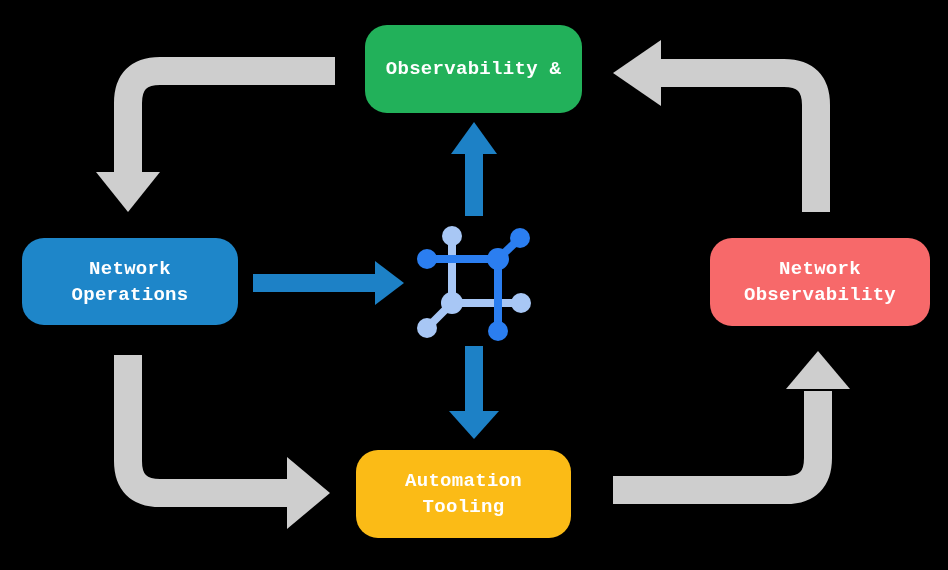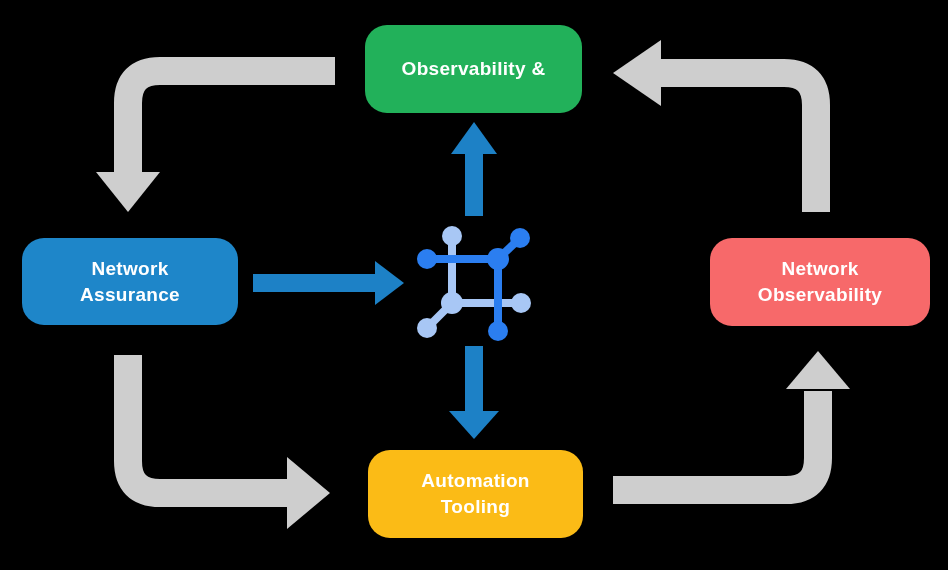--- a/index.html
+++ b/index.html
@@ -6,21 +6,21 @@
     margin: 0;
     padding: 0;
     background: #000;
   }
   .canvas {
     position: relative;
     width: 948px;
     height: 566px;
     background: var(--background, #000);
     overflow: hidden;
-    font-family: Liberation Sans, sans-serif;
+    font-family: Liberation Mono, monospace;
   }
   .arrows-layer {
     position: absolute;
     left: 0; top: 0;
     width: 948px; height: 570px;
   }
   .gray-arrow-shaft {
     fill: none;
     stroke: var(--gray-arrow, #cecece);
     stroke-width: 28;
@@ -48,21 +48,21 @@
     text-align: center;
     color: var(--text, #fff);
     font-size: 19px;
     font-weight: 600;
     letter-spacing: 0.3px;
     line-height: 26px;
   }
   .node-box.green  { left: 365px; top: 25px;  width: 217px; height: 88px; background: var(--green,  #22b15a); }
   .node-box.blue   { left: 22px;  top: 238px; width: 216px; height: 87px; background: var(--blue,   #1e86c9); }
   .node-box.red    { left: 710px; top: 238px; width: 220px; height: 88px; background: var(--red,    #f7696a); }
-  .node-box.yellow { left: 368px; top: 450px; width: 215px; height: 88px; background: var(--yellow, #fbbb16); }
+  .node-box.yellow { left: 356px; top: 450px; width: 215px; height: 88px; background: var(--yellow, #fbbb16); }
   .center-icon {
     position: absolute;
     left: 415px; top: 225px;
     width: 120px; height: 120px;
   }
   .icon-light { stroke: var(--icon-light-blue, #a8c7f5); fill: none; stroke-width: 8; }
   .icon-light-dot { fill: var(--icon-light-blue, #a8c7f5); stroke: none; }
   .icon-dark { stroke: var(--icon-dark-blue, #2b7ef0); fill: none; stroke-width: 8; }
   .icon-dark-dot { fill: var(--icon-dark-blue, #2b7ef0); stroke: none; }
 </style>
@@ -108,21 +108,21 @@
       <polygon class="blue-arrow-head" points="449,411 499,411 474,439"></polygon>
     </g>
   </svg>
 
   <div class="node-box green">
     <span>Observability &amp;</span>
   </div>
 
   <div class="node-box blue">
     <span>Network</span>
-    <span>Assurance</span>
+    <span>Operations</span>
   </div>
 
   <div class="node-box red">
     <span>Network</span>
     <span>Observability</span>
   </div>
 
   <div class="node-box yellow">
     <span>Automation</span>
     <span>Tooling</span>

